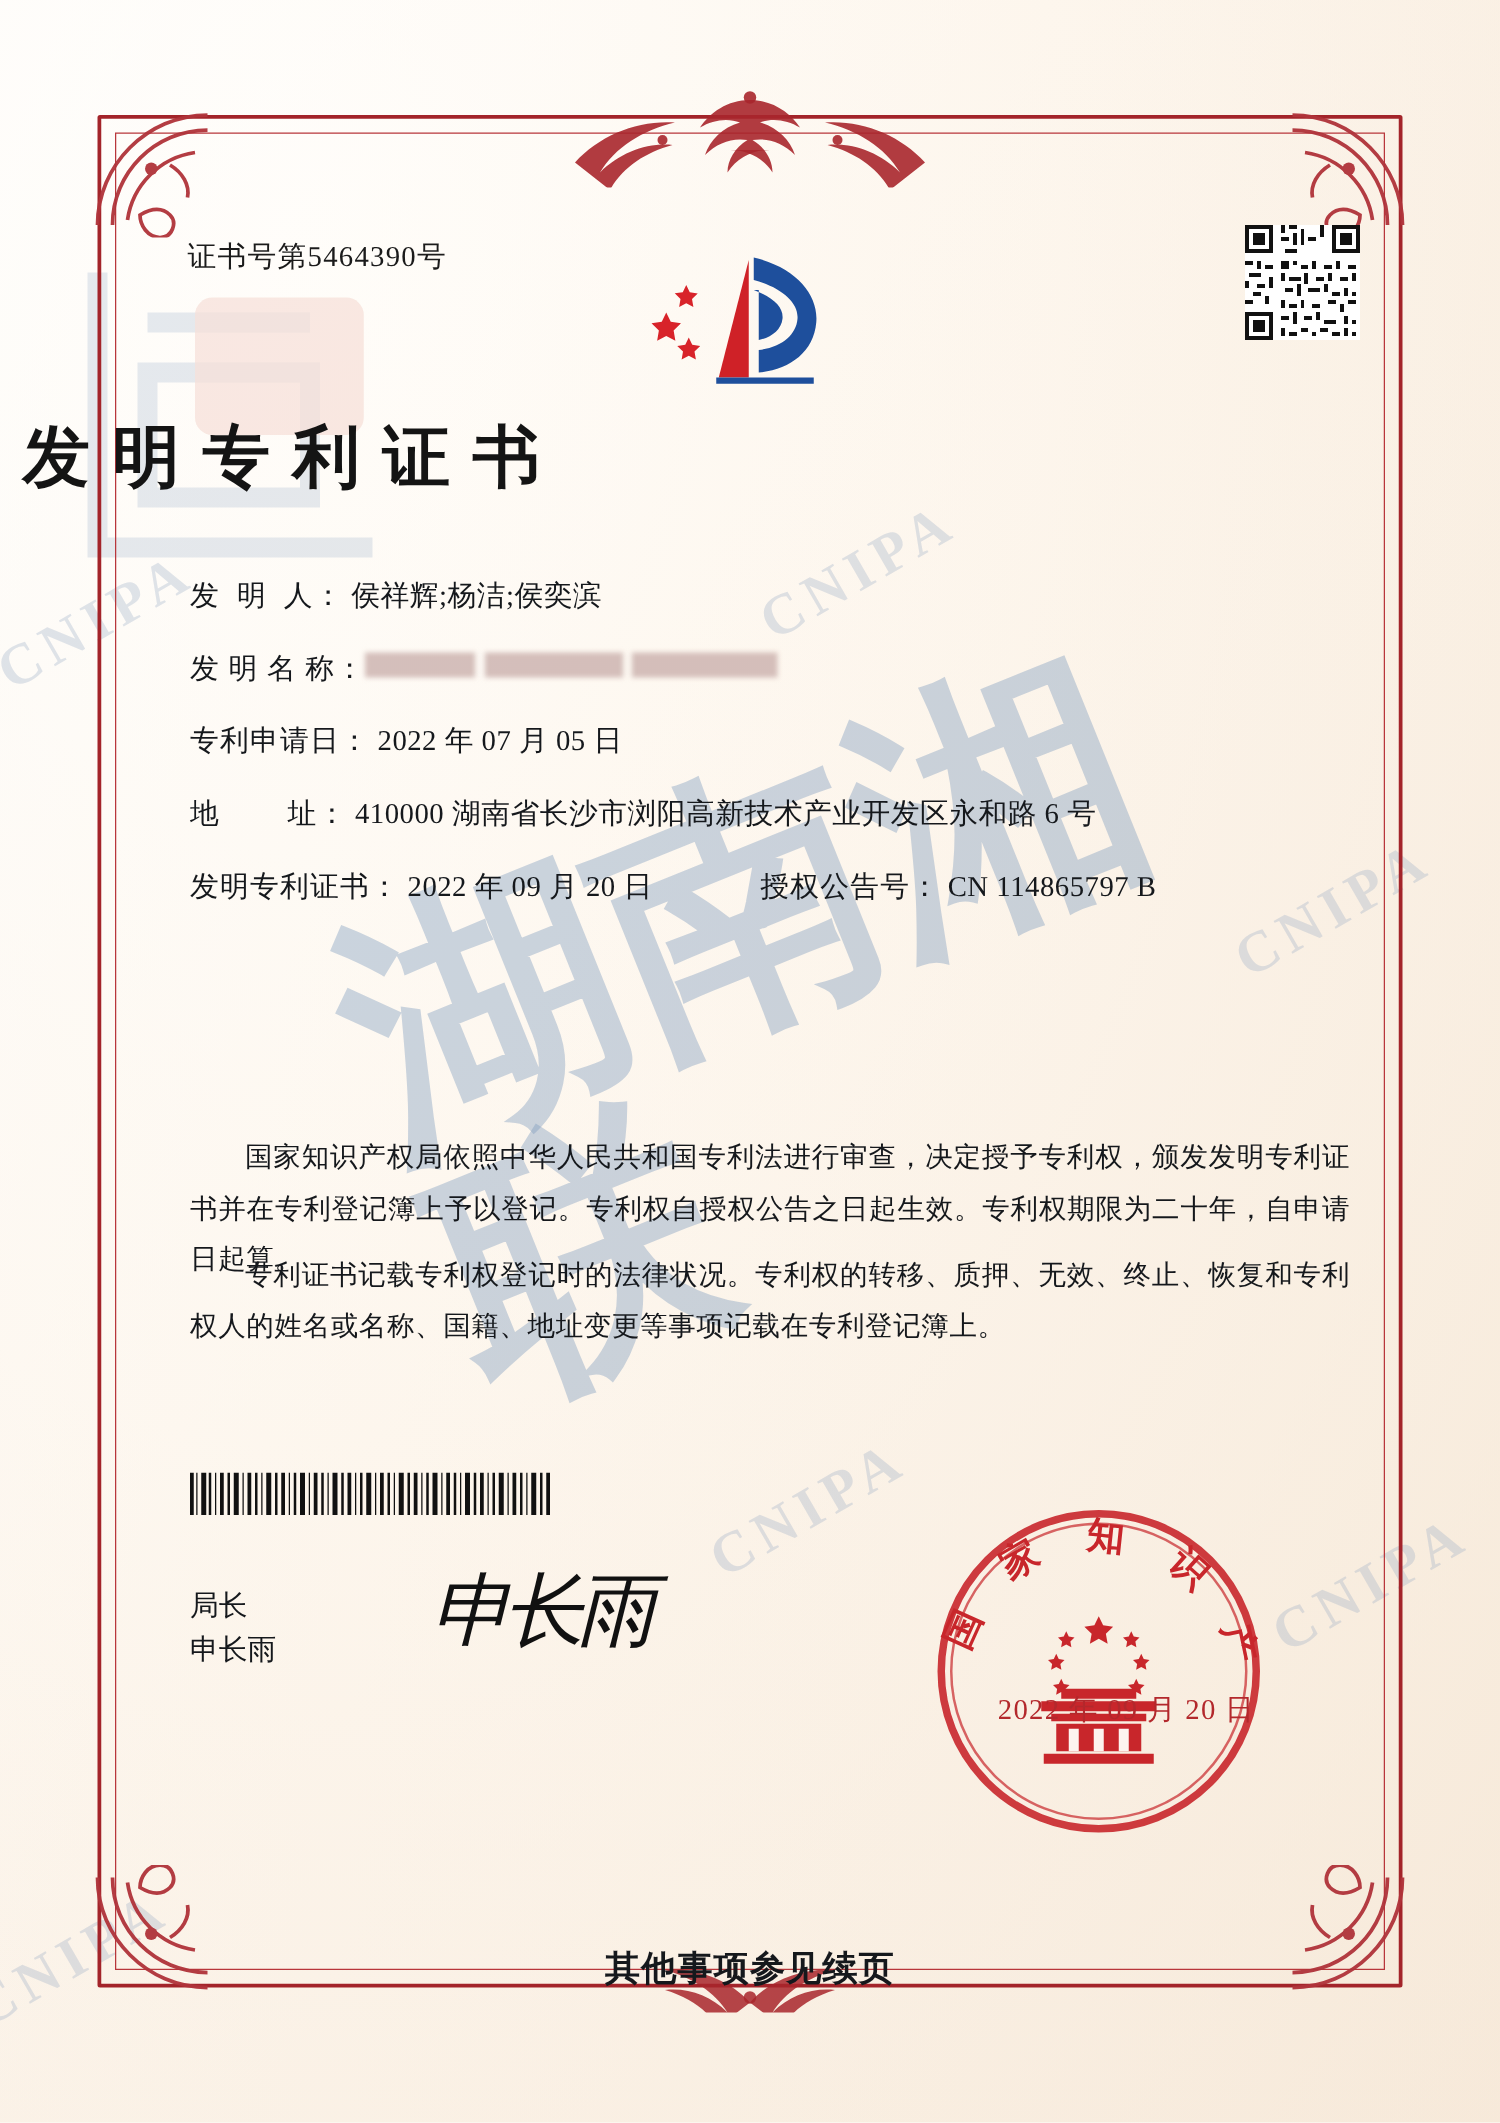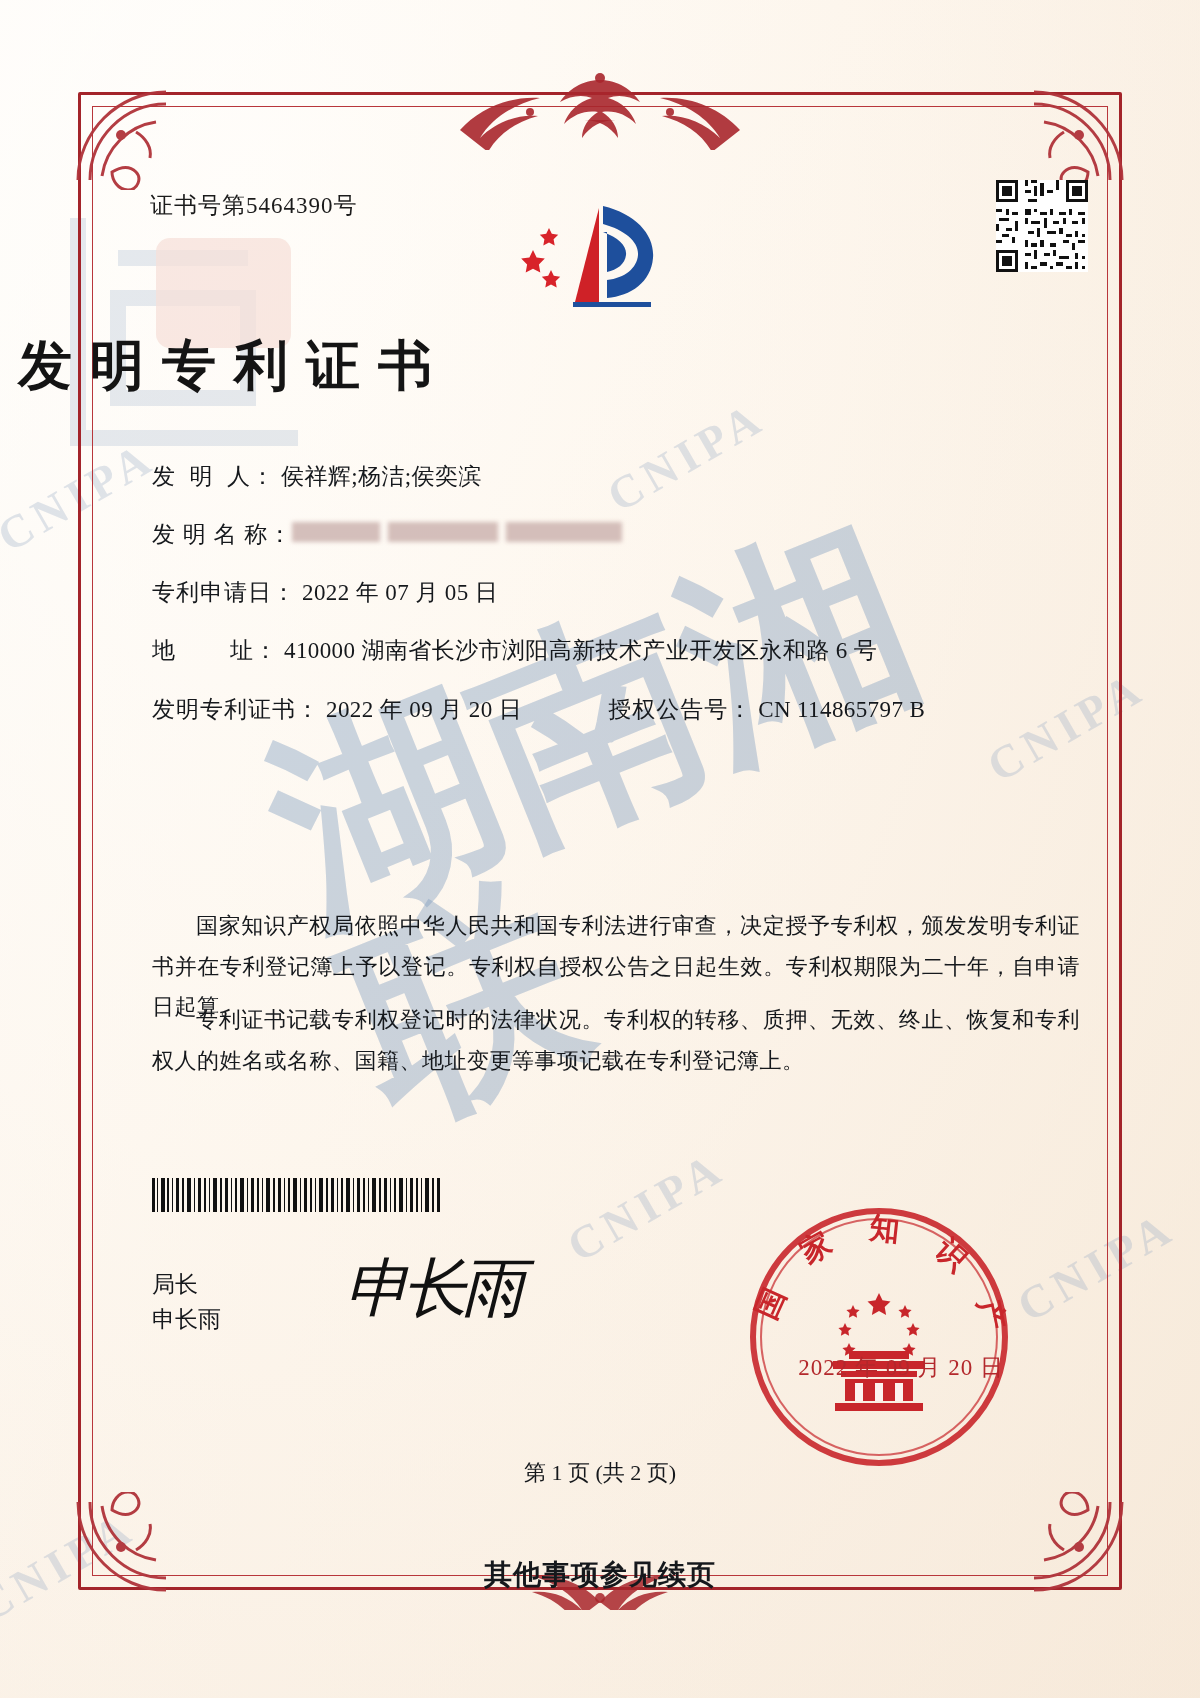--- a/index.html
+++ b/index.html
@@ -552,18 +552,17 @@
         <g fill="#fdf3ef">
           <rect x="-24" y="38" width="8" height="18"></rect>
           <rect x="-4" y="38" width="8" height="18"></rect>
           <rect x="16" y="38" width="8" height="18"></rect>
         </g>
       </g>
     </svg>
 
     <div class="seal-date">2022 年 09 月 20 日</div>
 
-    <div class="pager">第 1 页 (共 2 页)</div>
   </div>
 
   <div class="footnote">其他事项参见续页</div>
 
 </div>
 
 </body></html>

